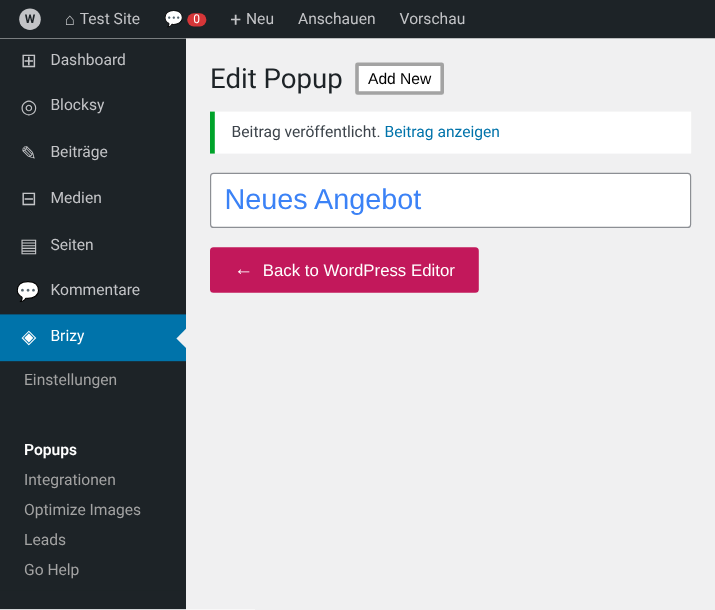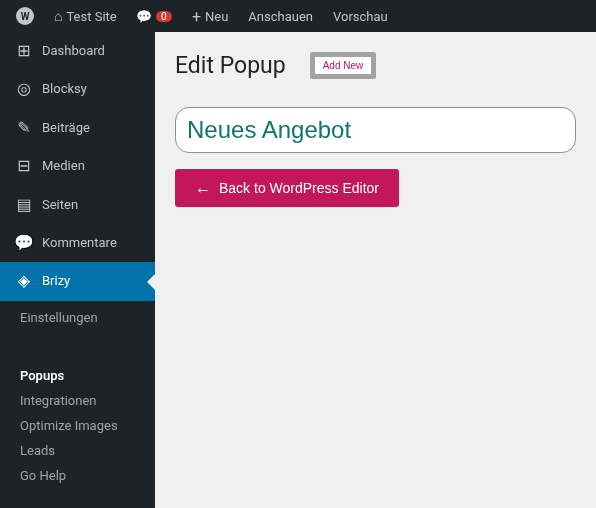--- a/index.html
+++ b/index.html
@@ -120,34 +120,34 @@
     .content-area {
       flex: 1;
       background: #f0f0f1;
       overflow-y: auto;
       padding: 20px 20px 20px 20px;
     }
 
     .page-header {
       display: flex;
       align-items: flex-end;
-      gap: 24px;
-      margin-bottom: 28px;
+      gap: 10px;
+      margin-bottom: 14px;
     }
     .page-title {
       font-size: 23px;
       font-weight: 400;
       color: #1d2327;
     }
     .add-new-btn {
       background: #fff;
-      border: 5px solid #a3a3a3;
-      color: #be185d;
+      border: 3px solid #a3a3a3;
+      color: #000000;
       padding: 3px 8px;
-      font-size: 10px;
+      font-size: 13px;
       cursor: pointer;
       border-radius: 2px;
     }
 
     
     .notice {
       border-left: 4px solid #00a32a;
       background: #fff;
       padding: 10px 14px;
       margin-bottom: 16px;
@@ -160,23 +160,23 @@
     }
 
     
     .post-title-input {
       width: 100%;
       max-width: 420px;
       font-size: 24px;
       font-weight: 300;
       padding: 8px 11px;
       border: 1px solid #8c8f94;
-      border-radius: 14px;
+      border-radius: 3px;
       background: #fff;
-      color: #0f766e;
+      color: #3b82f6;
       margin-bottom: 16px;
       display: block;
     }
 
     
     .back-editor-btn {
       background: #c2185b;
       color: #fff;
       border: none;
       padding: 10px 20px;
@@ -272,20 +272,24 @@
       </div>
     </div>
   </div>
 
   <div class="content-area">
     <div class="page-header">
       <h1 class="page-title">Edit Popup</h1>
       <button class="add-new-btn">Add New</button>
     </div>
 
+    <div class="notice">
+      <span>Beitrag veröffentlicht.</span>
+      <a href="#">Beitrag anzeigen</a>
+    </div>
 
     <input type="text" class="post-title-input" value="Neues Angebot" style="">
 
     <button class="back-editor-btn">
       <span class="arrow-left">←</span>
       <span>Back to WordPress Editor</span>
     </button>
   </div>
 
 </div>

